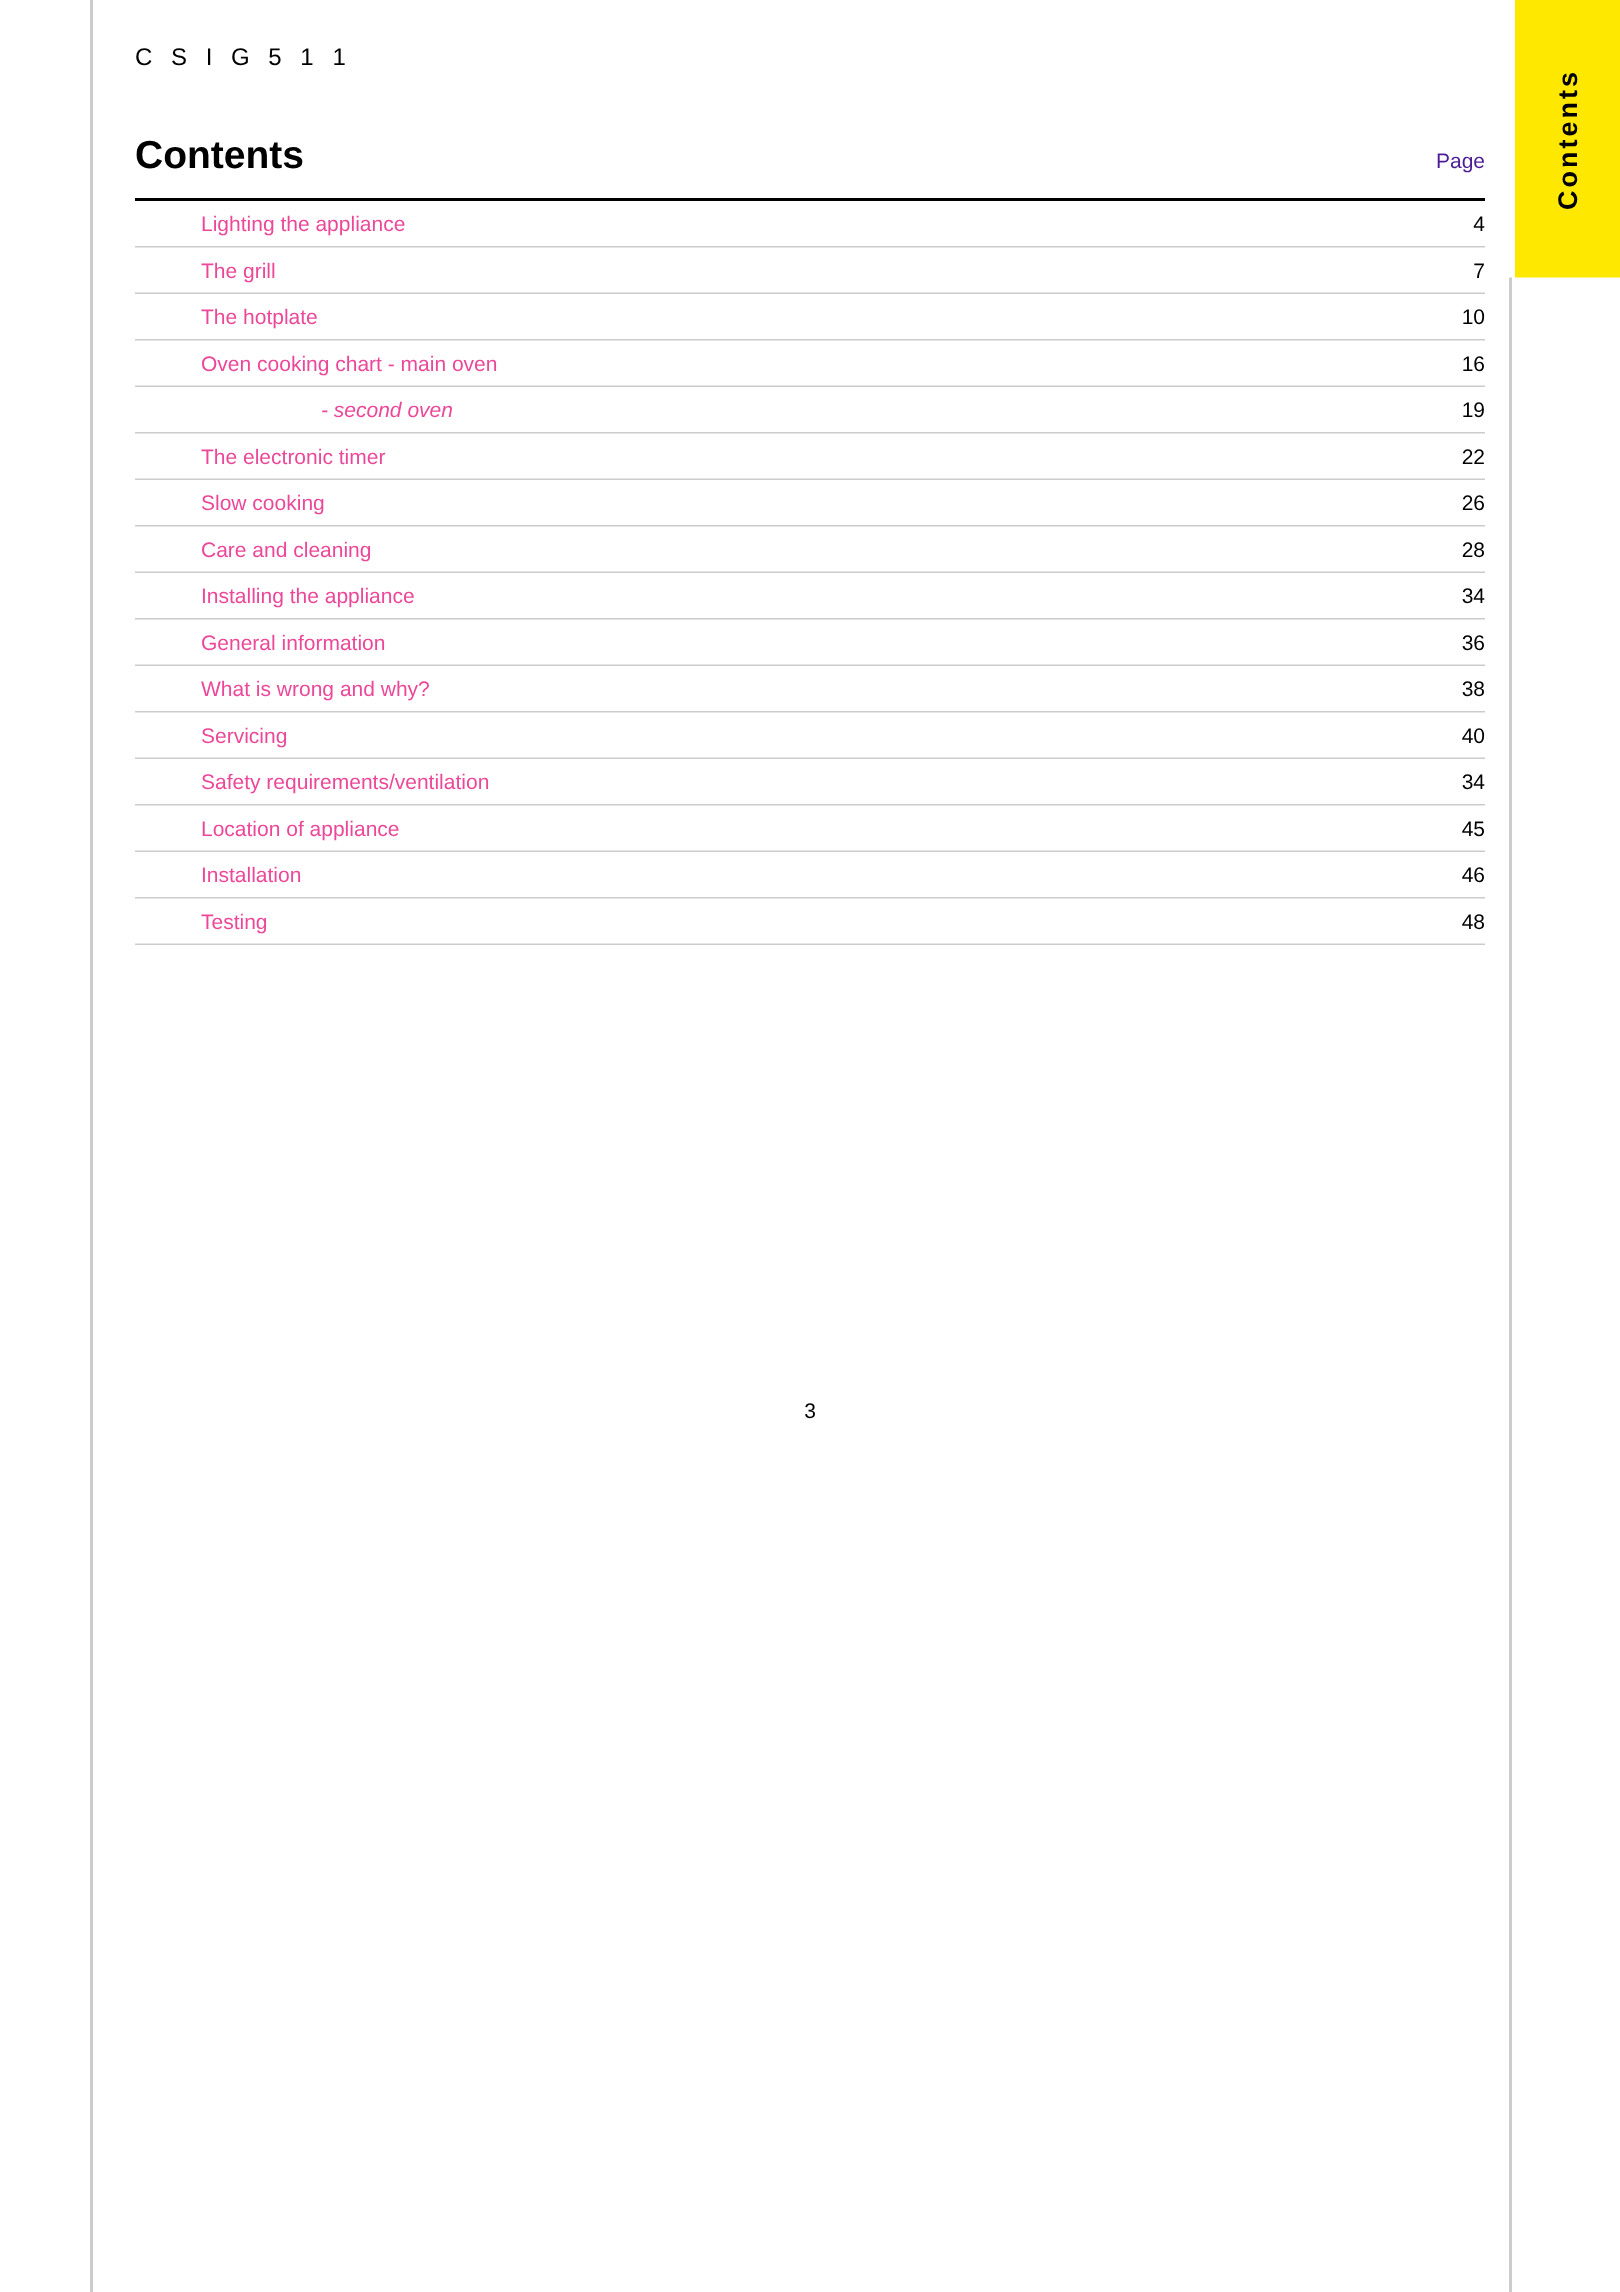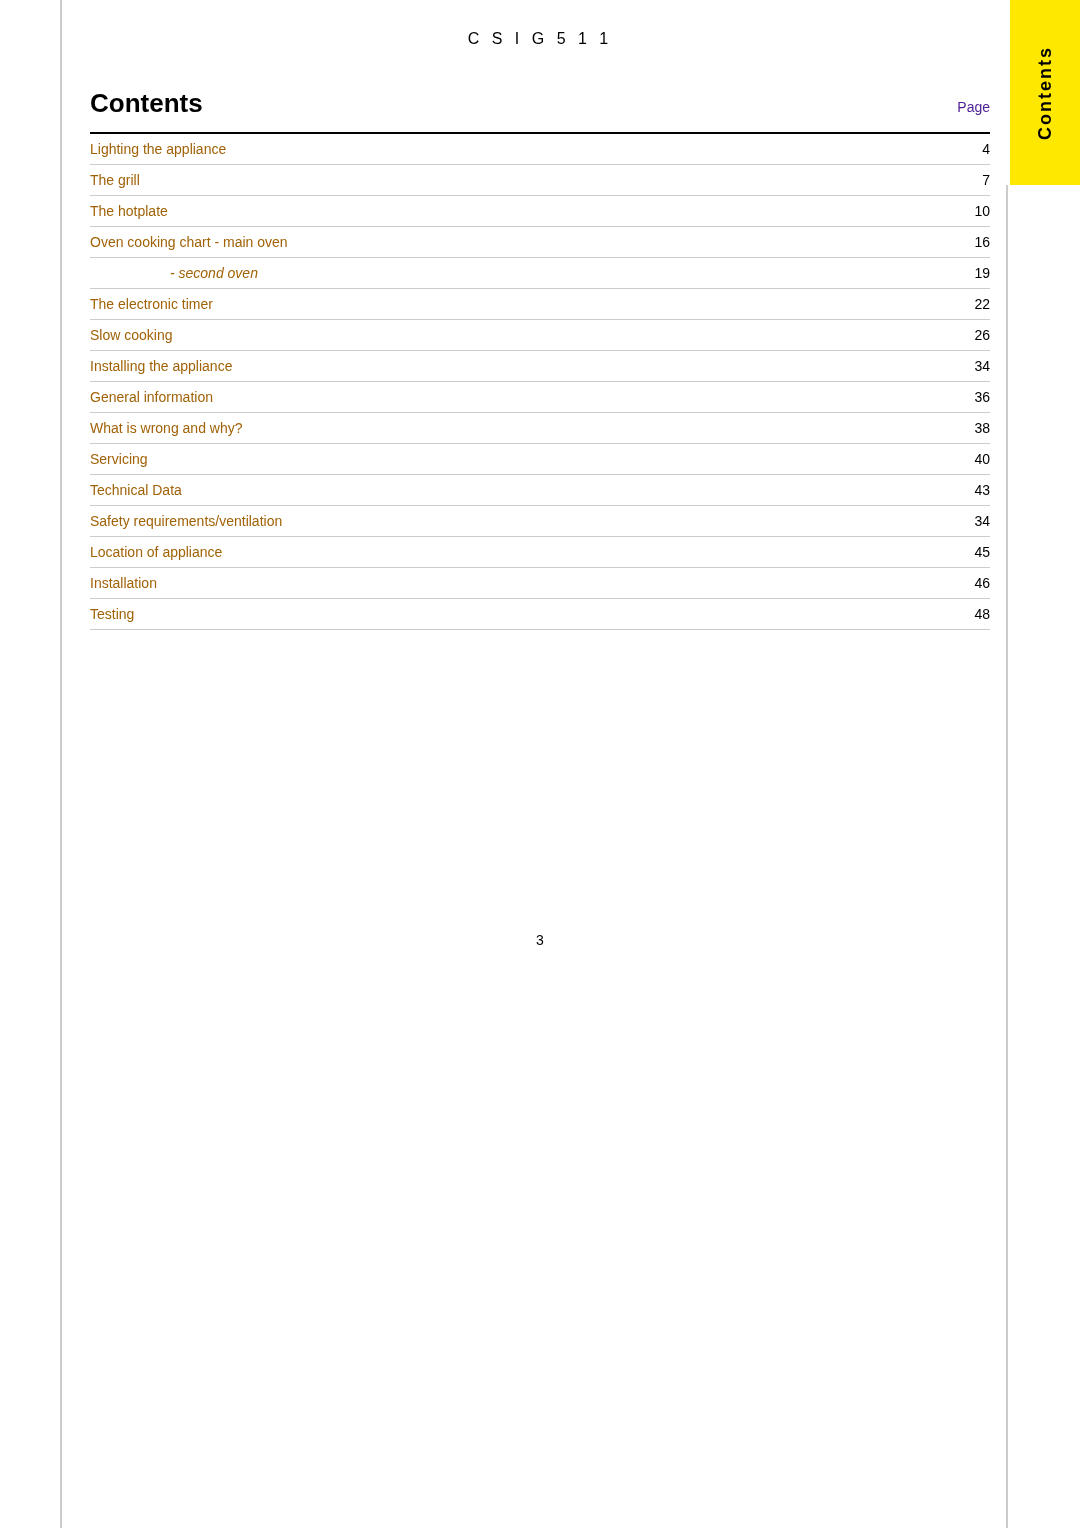--- a/index.html
+++ b/index.html
@@ -69,21 +69,21 @@
     .main-content {
       position: absolute;
       left: 90px;
       top: 0;
       right: 90px;
       padding-top: 20px;
     }
 
     
     .model-name {
-      text-align: center;
+      text-align: left;
       font-size: 16px;
       font-weight: normal;
       letter-spacing: 4px;
       margin-bottom: 40px;
       padding-top: 10px;
     }
 
     
     .contents-title {
       font-size: 26px;
@@ -120,21 +120,22 @@
       padding: 7px 0;
     }
 
     .toc-row-indented .toc-item-name {
       padding-left: 80px;
       font-style: italic;
     }
 
     .toc-item-name {
       font-size: 14px;
-      color: #a16207;
+      color: #ec4899;
+      margin-left: 44px;
     }
 
     .toc-item-page {
       font-size: 14px;
       color: #000000;
       min-width: 30px;
       text-align: right;
     }
 
     
@@ -192,40 +193,40 @@
         </div>
         <div class="toc-row">
           <span class="toc-item-name">The electronic timer</span>
           <span class="toc-item-page">22</span>
         </div>
         <div class="toc-row">
           <span class="toc-item-name">Slow cooking</span>
           <span class="toc-item-page">26</span>
         </div>
         <div class="toc-row">
+          <span class="toc-item-name">Care and cleaning</span>
+          <span class="toc-item-page">28</span>
+        </div>
+        <div class="toc-row">
           <span class="toc-item-name">Installing the appliance</span>
           <span class="toc-item-page">34</span>
         </div>
         <div class="toc-row">
           <span class="toc-item-name">General information</span>
           <span class="toc-item-page">36</span>
         </div>
         <div class="toc-row">
           <span class="toc-item-name">What is wrong and why?</span>
           <span class="toc-item-page">38</span>
         </div>
         <div class="toc-row">
           <span class="toc-item-name">Servicing</span>
           <span class="toc-item-page">40</span>
         </div>
         <div class="toc-row">
-          <span class="toc-item-name">Technical Data</span>
-          <span class="toc-item-page">43</span>
-        </div>
-        <div class="toc-row">
           <span class="toc-item-name">Safety requirements/ventilation</span>
           <span class="toc-item-page">34</span>
         </div>
         <div class="toc-row">
           <span class="toc-item-name">Location of appliance</span>
           <span class="toc-item-page">45</span>
         </div>
         <div class="toc-row">
           <span class="toc-item-name">Installation</span>
           <span class="toc-item-page">46</span>

